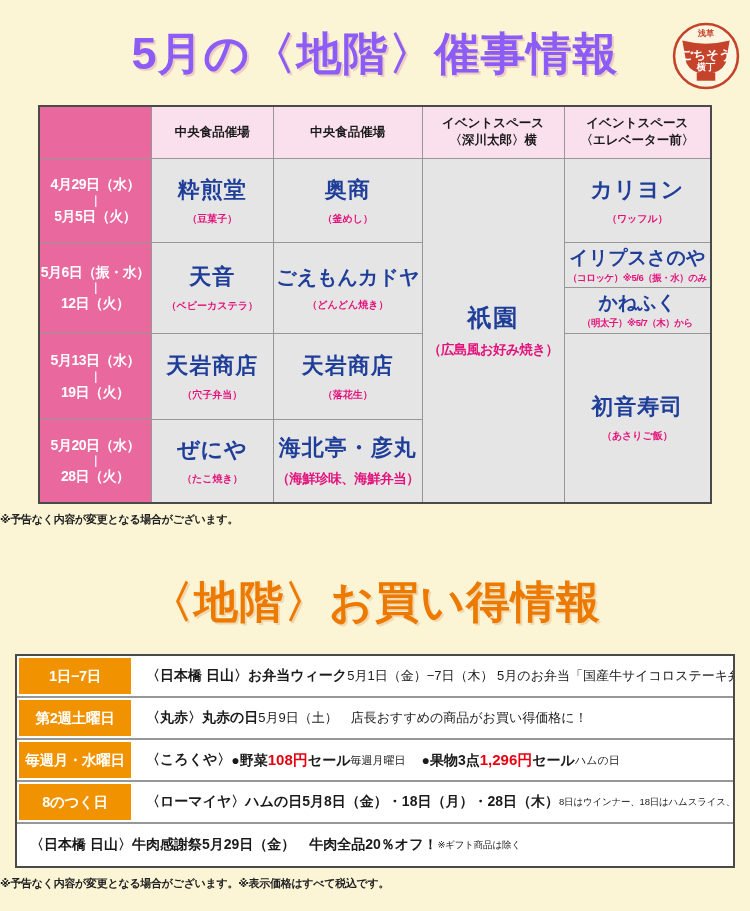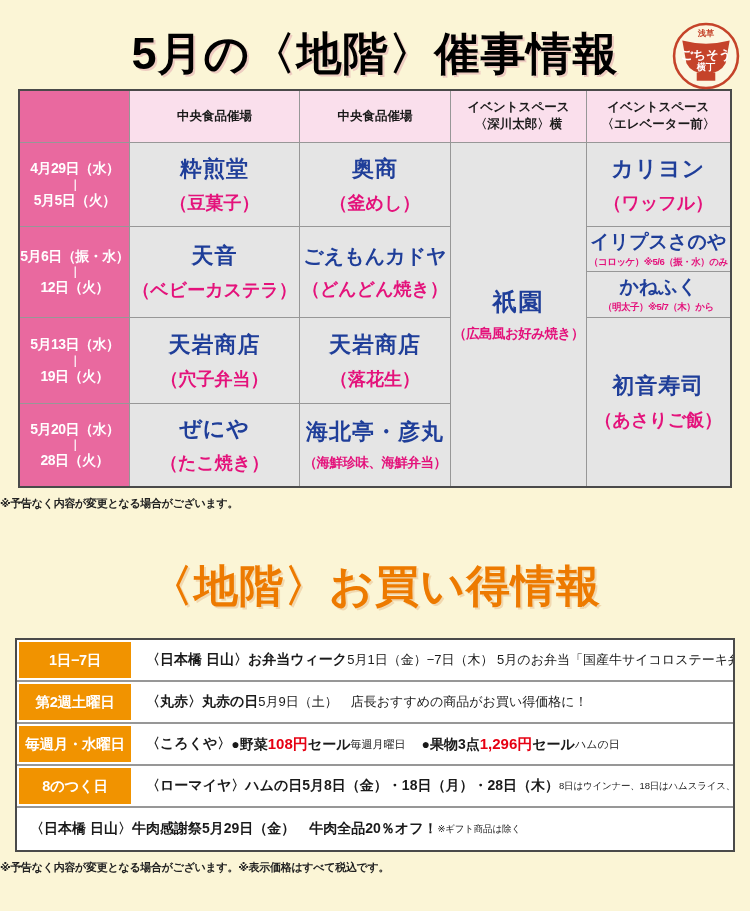--- a/index.html
+++ b/index.html
@@ -4,45 +4,45 @@
 <style>
   * { margin:0; padding:0; box-sizing:border-box; }
   html,body { background:#FBF5D6; }
   .page {
     position:relative; width:750px; height:911px; background:#FBF5D6;
     font-family:"Liberation Sans","DejaVu Sans",sans-serif; overflow:hidden;
   }
   
   .title1 {
     padding-top:24px; text-align:center; font-size:45px; font-weight:bold;
-    color:#000000; letter-spacing:1px; text-shadow:2px 2px 0 rgba(190,60,120,.22);
+    color:#8b5cf6; letter-spacing:1px; text-shadow:2px 2px 0 rgba(190,60,120,.22);
   }
   .logo { position:absolute; top:22px; right:10px; width:68px; height:68px; }
   
   .event-table {
-    width:674px; margin:5px auto 0; border-collapse:collapse; background:#fff;
+    width:674px; margin:21px auto 0; border-collapse:collapse; background:#fff;
     border:2px solid #4a4a4a;
   }
   .event-table td, .event-table th { border:1px solid #979797; }
   .head-cell {
     background:#FADFEC; color:#1a1a1a; font-size:12.5px; font-weight:bold;
     text-align:center; line-height:1.4;
   }
   .head-cell span { display:block; }
   .date-cell {
     background:#E9699F; color:#fff; font-weight:bold; font-size:14px;
     text-align:center; line-height:1.45; white-space:nowrap; letter-spacing:-0.5px;
   }
   .date-cell span { display:block; }
   .date-cell .sep { font-size:11px; line-height:1; }
   .shop-cell { text-align:center; vertical-align:middle; background:#e5e5e5; padding:2px; }
   .shop-name { color:#1F3E99; font-weight:bold; font-size:22px; letter-spacing:1px; white-space:nowrap; }
   .shop-name.long { font-size:20px; letter-spacing:0; }
   .shop-name.big { font-size:24px; letter-spacing:2px; }
-  .shop-sub { color:#E4127B; font-weight:bold; font-size:18px; margin-top:7px; white-space:nowrap; }
+  .shop-sub { color:#E4127B; font-weight:bold; font-size:10px; margin-top:7px; white-space:nowrap; }
   .shop-sub.tight { font-size:13.5px; letter-spacing:-0.5px; }
   .compact .shop-name { font-size:19px; letter-spacing:0; }
   .compact .shop-sub { font-size:9.5px; margin-top:1px; letter-spacing:-0.5px; }
   .note {
     width:735px; font-size:11px; color:#222; margin-top:8px;
     font-weight:bold; letter-spacing:-0.3px;
   }
   
   .title2 {
     margin-top:46px; text-align:center; font-size:44px; font-weight:bold;

